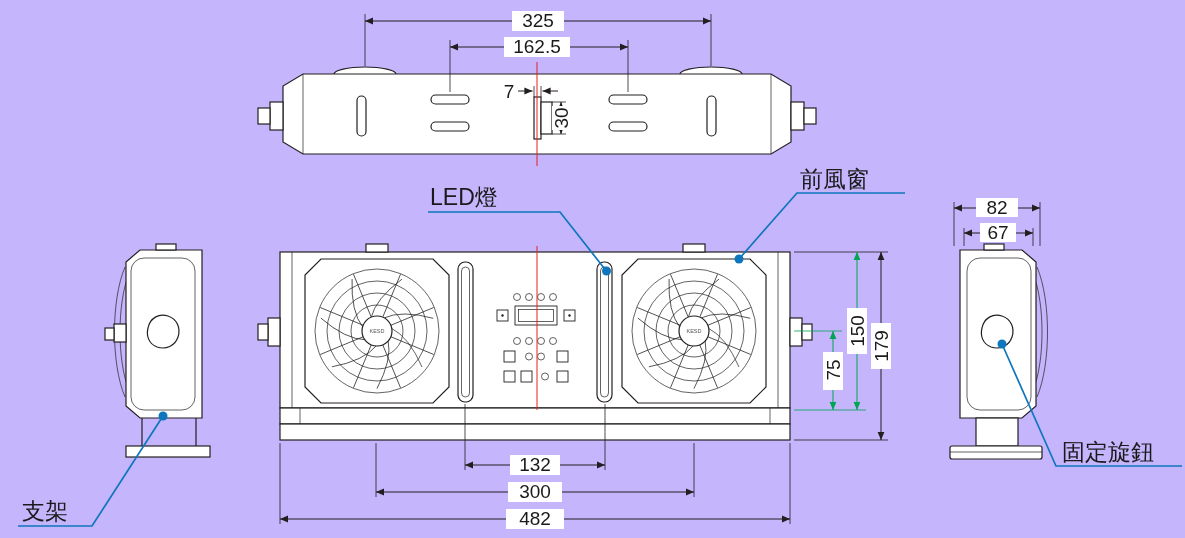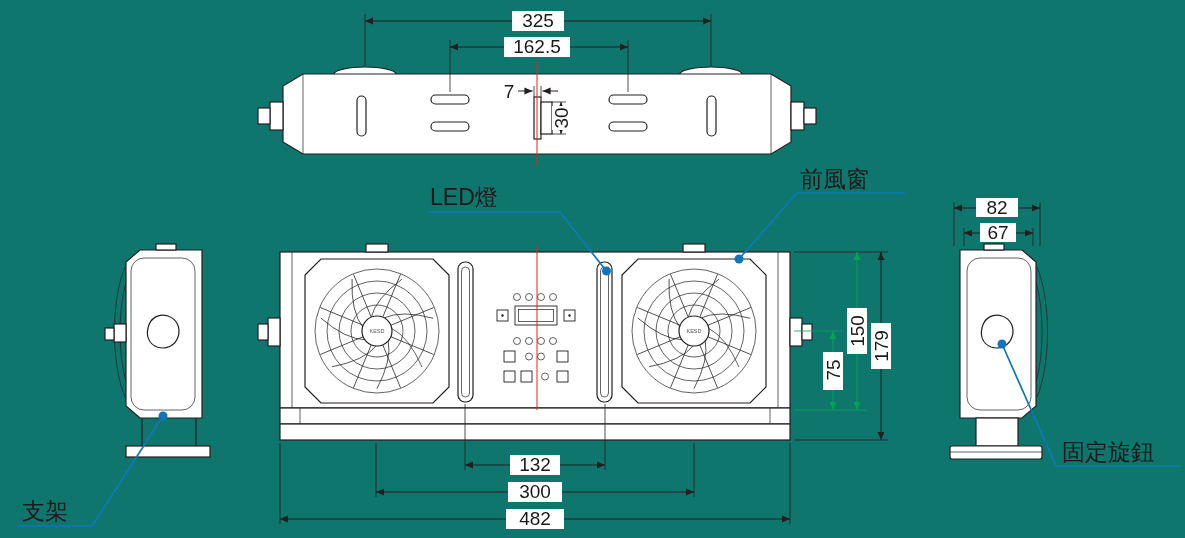--- a/index.html
+++ b/index.html
@@ -1,16 +1,16 @@
 <!DOCTYPE html>
 <html><head>
 <meta charset="utf-8">
 <style>
   html,body{margin:0;padding:0;background:#fff;}
-  .stage{position:relative;width:1185px;height:538px;background:#0f766e;overflow:hidden;}
+  .stage{position:relative;width:1185px;height:538px;background:#c4b5fd;overflow:hidden;}
   svg text{font-family:"Liberation Sans","DejaVu Sans",sans-serif;fill:#1a1a1a;}
   .txt{font-size:19px;}
   .label{font-size:23px;}
   .ln{stroke:#231f20;stroke-width:1.2;fill:none;}
   .lnf{stroke:#231f20;stroke-width:1.2;fill:#fff;}
   .thin{stroke:#231f20;stroke-width:0.7;fill:none;}
   .dim{stroke:#231f20;stroke-width:1;fill:none;}
   .ext{stroke:#231f20;stroke-width:0.8;fill:none;}
   .grn{stroke:#00a551;}
   .red{stroke:#e8211d;stroke-width:1;}

